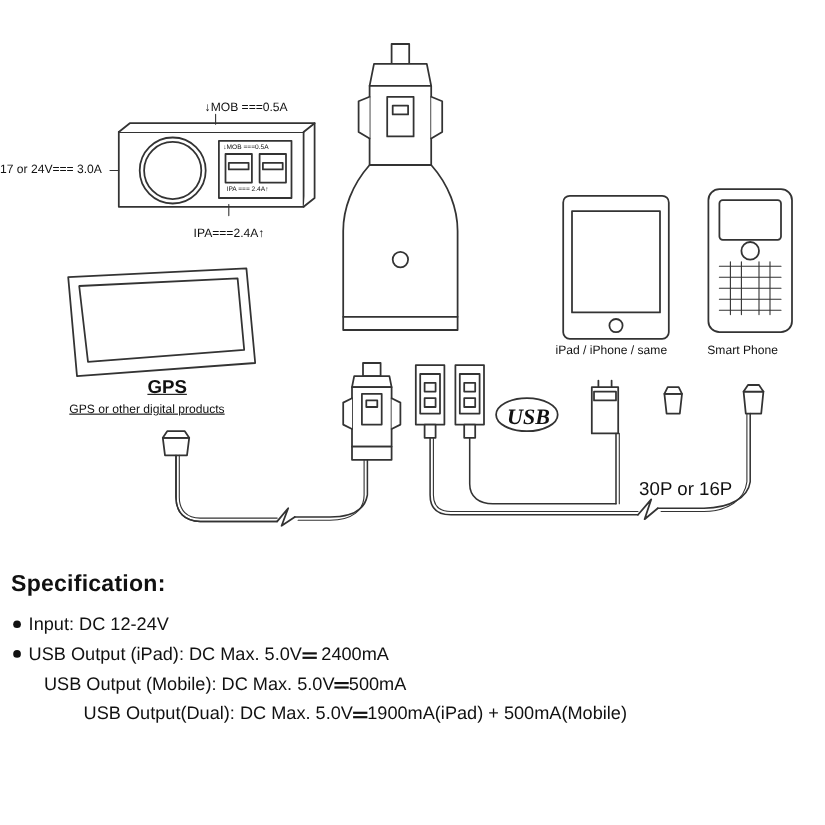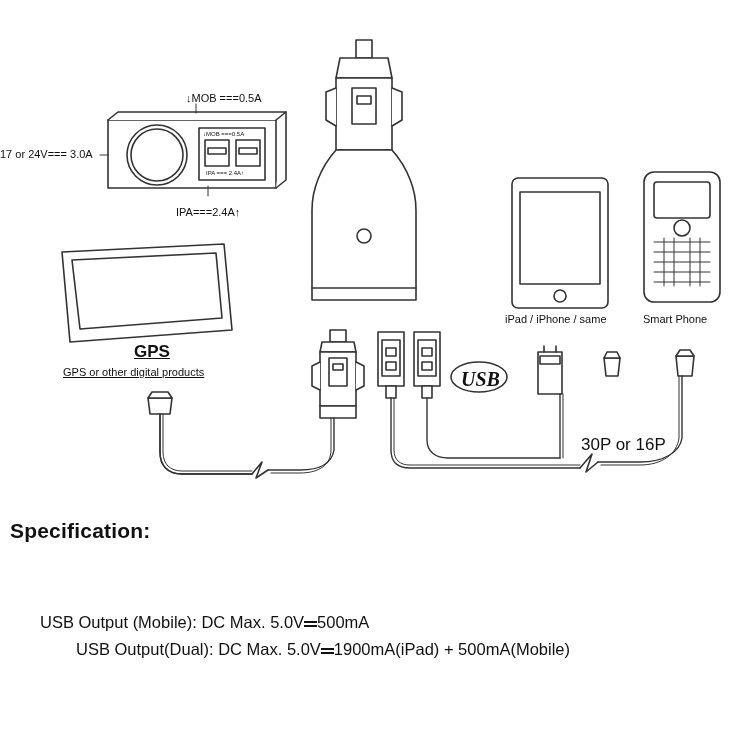--- a/index.html
+++ b/index.html
@@ -200,21 +200,27 @@
   <div class="lbl" style="left:63px;top:366px;text-decoration:underline;">GPS or other digital products</div>
   <div class="lbl" style="left:505px;top:313px;">iPad / iPhone / same</div>
   <div class="lbl" style="left:643px;top:313px;">Smart Phone</div>
   <div class="lbl bold" style="left:461px;top:368px;font-size:20px;font-style:italic;font-family:'Liberation Serif',serif;">USB</div>
   <div class="lbl" style="left:581px;top:403px;font-size:17px;margin-top:32px;">30P or 16P</div>
 </div>
 
 <div id="spec">
   <div id="spec-title">Specification:</div>
 
-
+  <div class="spec-row" style="top:50px;">
+    <span class="bullet"><i></i></span><span>Input: DC 12-24V</span>
+  </div>
+
+  <div class="spec-row" style="top:77px;">
+    <span class="bullet"><i></i></span><span>USB Output (iPad): DC Max. 5.0V</span><span class="dcmark"></span><span> 2400mA</span>
+  </div>
 
   <div class="spec-sub" style="top:104px;">
     <span>USB Output (Mobile): DC Max. 5.0V</span><span class="dcmark"></span><span>500mA</span>
   </div>
 
   <div class="spec-sub" style="top:131px;margin-left:36px;">
     <span>USB Output(Dual): DC Max. 5.0V</span><span class="dcmark"></span><span>1900mA(iPad) + 500mA(Mobile)</span>
   </div>
 
 </div>

